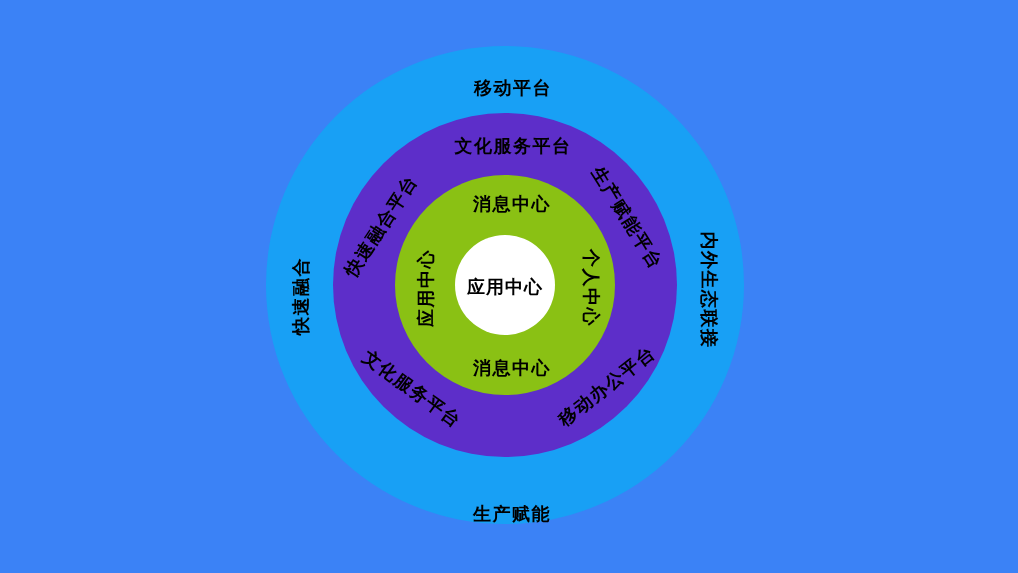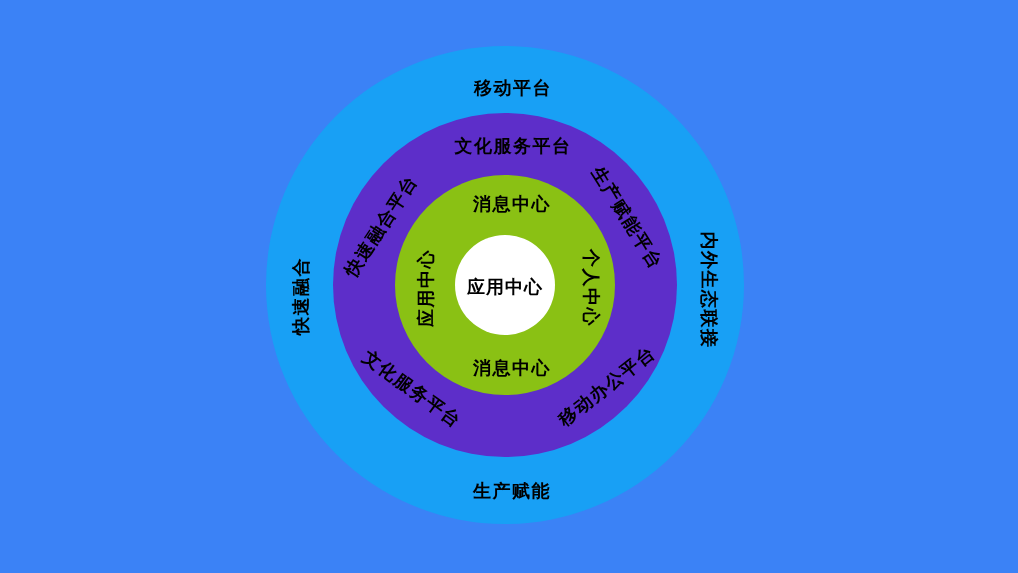--- a/index.html
+++ b/index.html
@@ -28,21 +28,21 @@
     color: #000;
     font-size: 18px;
     font-weight: bold;
     letter-spacing: 1.5px;
     white-space: nowrap;
     line-height: 1;
   }
   
   .lbl-outer-top    { left: 513px; top:  88px; transform: translate(-50%,-50%); }
   .lbl-outer-right  { left: 709px; top: 290px; transform: translate(-50%,-50%) rotate(90deg); }
-  .lbl-outer-bottom { left: 512px; top: 491px; transform: translate(-50%,-50%); }
+  .lbl-outer-bottom { left: 512px; top: 514px; transform: translate(-50%,-50%); }
   .lbl-outer-left   { left: 301px; top: 296px; transform: translate(-50%,-50%) rotate(-90deg); }
   
   .lbl-mid-top         { left: 513px; top: 146px; transform: translate(-50%,-50%); }
   .lbl-mid-upper-right { left: 627px; top: 218px; transform: translate(-50%,-50%) rotate(58deg); }
   .lbl-mid-lower-right { left: 607px; top: 386px; transform: translate(-50%,-50%) rotate(-38deg); }
   .lbl-mid-lower-left  { left: 412px; top: 389px; transform: translate(-50%,-50%) rotate(36deg); }
   .lbl-mid-upper-left  { left: 381px; top: 226px; transform: translate(-50%,-50%) rotate(-57deg); }
   
   .lbl-in-top    { left: 512px; top: 204px; transform: translate(-50%,-50%); }
   .lbl-in-right  { left: 591px; top: 288px; transform: translate(-50%,-50%) rotate(90deg); }

